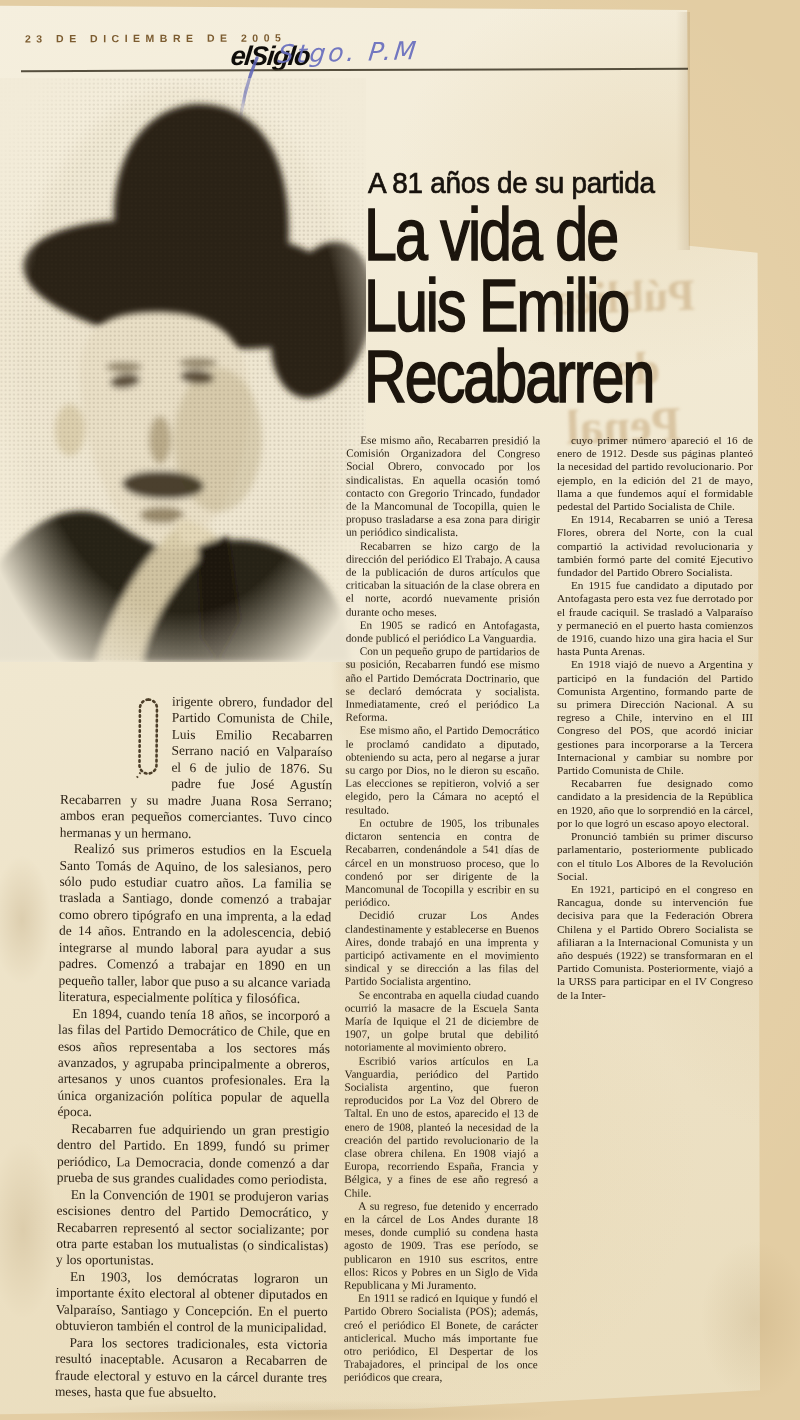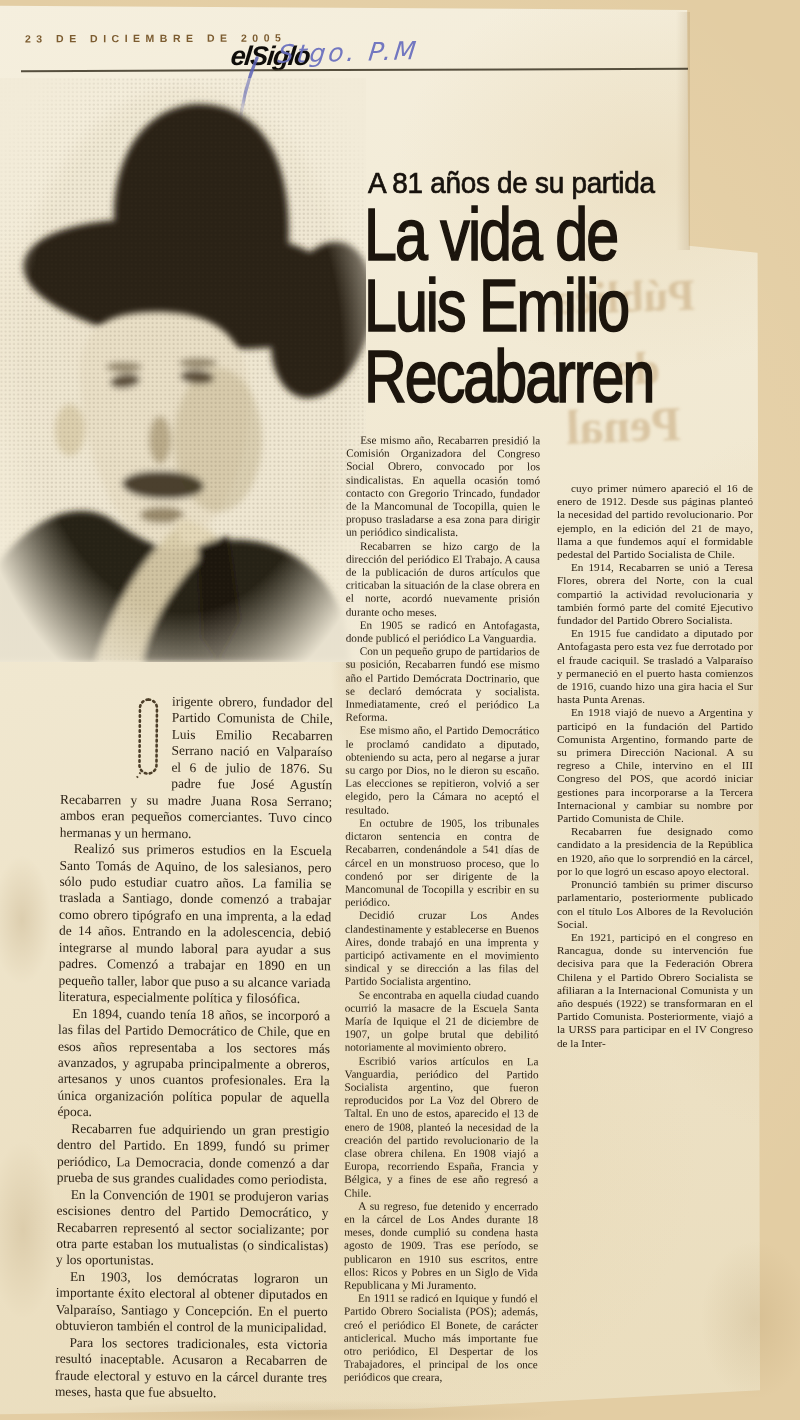--- a/index.html
+++ b/index.html
@@ -72,21 +72,21 @@
   .photo{position:absolute;left:0px;top:78px;width:366px;height:584px;}
   
   .col{
     position:absolute;text-align:justify;color:#2b2115;
     font-family:"Liberation Serif",serif;
   }
   .col p{margin:0;text-indent:14px;}
   .col-left{left:58px;top:694px;width:272px;font-size:13.4px;line-height:16.45px;transform:rotate(.5deg);}
   .col-left p.p-first{text-indent:0;}
   .col-mid{left:345px;top:434px;width:194px;font-size:11.2px;line-height:13.2px;transform:rotate(.15deg);}
-  .col-right{left:557px;top:434px;width:196px;font-size:11.2px;line-height:13.2px;margin-top:48px;}
+  .col-right{left:557px;top:434px;width:196px;font-size:11.2px;line-height:13.2px;}
   .dropcap-box{float:left;width:104px;height:84px;margin:3px 7px 0 0;position:relative;}
   .dropcap-box svg{position:absolute;right:0;top:0;}
   
   .ghost{
     position:absolute;font-family:"Liberation Serif",serif;font-weight:700;
     color:#c2a273;opacity:.5;filter:blur(1.4px);
     transform:scaleX(-1) rotate(2deg);white-space:nowrap;
   }
   .ghost1{left:553px;top:272px;font-size:44px;}
   .ghost2{left:614px;top:342px;font-size:46px;}

